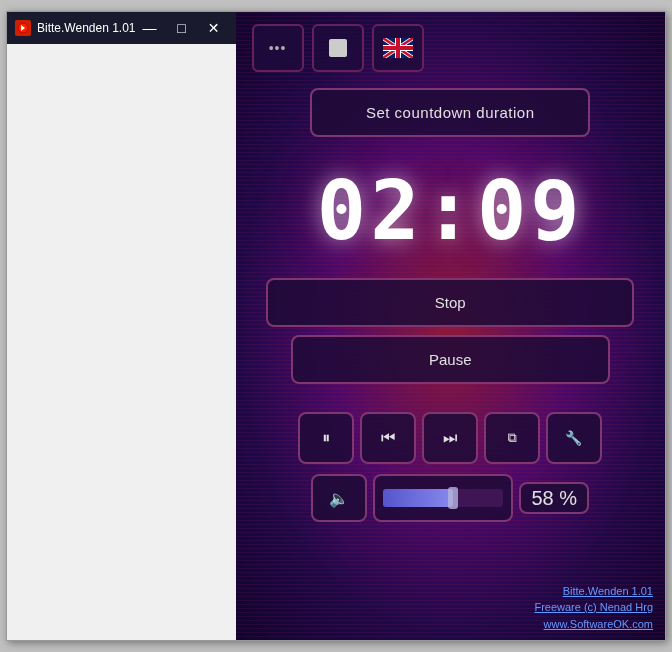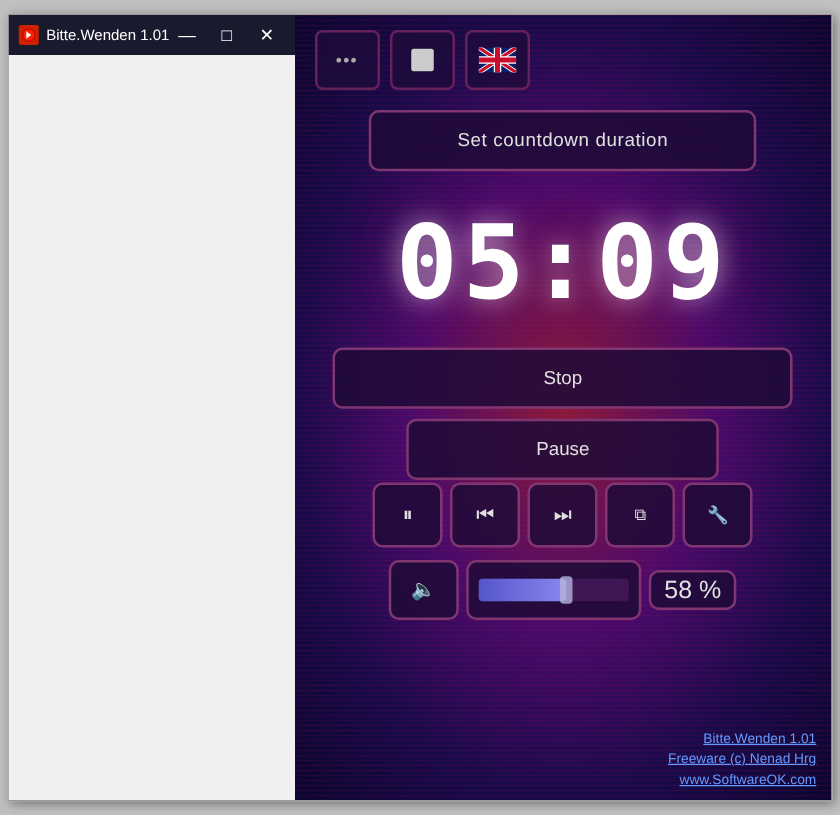--- a/index.html
+++ b/index.html
@@ -119,21 +119,21 @@
       border-radius: 6px;
       cursor: pointer;
       display: flex;
       align-items: center;
       justify-content: center;
       color: #ccc;
       font-size: 18px;
     }
 
     .countdown-btn {
-      width: 310px;
+      width: 280px;
       padding: 14px 32px;
       background: rgba(30, 10, 55, 0.85);
       border: 2px solid rgba(140, 60, 120, 0.9);
       border-radius: 8px;
       color: #e0e0e0;
       font-size: 15px;
       font-weight: 500;
       cursor: pointer;
       margin-bottom: 10px;
       position: relative;
@@ -164,30 +164,30 @@
       font-size: 15px;
       font-weight: 500;
       cursor: pointer;
       margin-bottom: 8px;
       position: relative;
       z-index: 1;
       text-align: center;
     }
 
     .pause-btn {
-      width: 250px;
+      width: 319px;
       padding: 14px 20px;
       background: rgba(30, 10, 55, 0.85);
       border: 2px solid rgba(140, 60, 120, 0.9);
       border-radius: 8px;
       color: #e0e0e0;
       font-size: 15px;
       font-weight: 500;
       cursor: pointer;
-      margin-bottom: 2px;
+      margin-bottom: 28px;
       position: relative;
       z-index: 1;
       text-align: center;
     }
 
     .controls-row {
       display: flex;
       gap: 6px;
       margin-bottom: 10px;
       position: relative;
@@ -336,21 +336,21 @@
           <path d="M0,0 L30,20 M30,0 L0,20" stroke="#ffffff" stroke-width="4"></path>
           <path d="M0,0 L30,20 M30,0 L0,20" stroke="#C8102E" stroke-width="2.5"></path>
           <path d="M15,0 V20 M0,10 H30" stroke="#ffffff" stroke-width="6"></path>
           <path d="M15,0 V20 M0,10 H30" stroke="#C8102E" stroke-width="4"></path>
         </svg>
       </button>
     </div>
 
     <button class="countdown-btn">Set countdown duration</button>
 
-    <div class="timer-display">05:09</div>
+    <div class="timer-display">02:09</div>
 
     <button class="stop-btn">Stop</button>
 
     <button class="pause-btn">Pause</button>
 
     <div class="controls-row">
       <button class="ctrl-btn">
         <span>⏸</span>
       </button>
       <button class="ctrl-btn">

